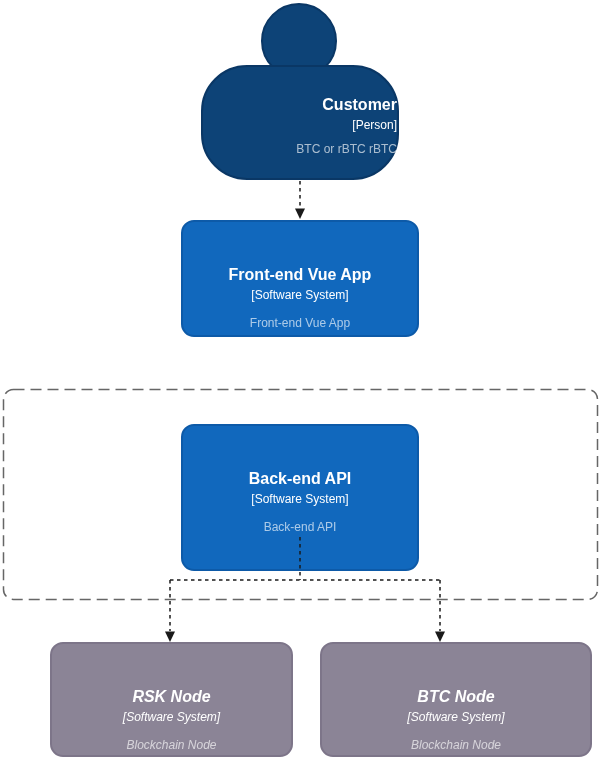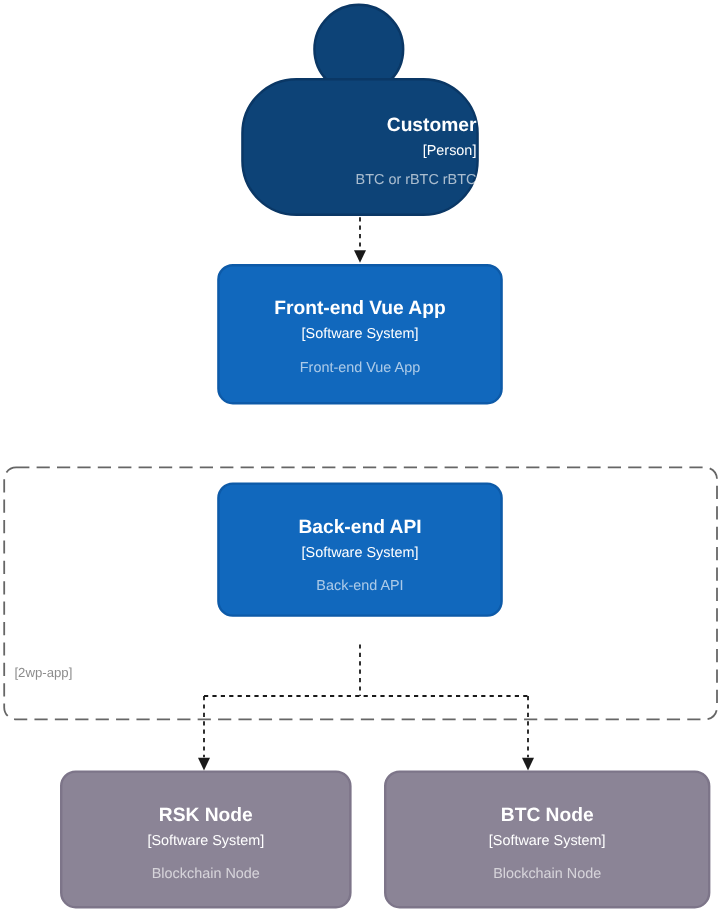--- a/index.html
+++ b/index.html
@@ -18,30 +18,31 @@
 
   
   .c4-box {
     position: absolute;
     box-sizing: border-box;
     border-radius: 13px;
     display: flex;
     flex-direction: column;
     align-items: center;
     text-align: center;
-    padding-top: 26px;
+    padding-top: 43px;
     color: #ffffff;
   }
   .c4-box.system {
     background: var(--system-fill);
     border: 2px solid var(--system-border);
   }
   .c4-box.external {
     background: var(--external-fill);
     border: 2px solid var(--external-border);
+    font-style: italic;
   }
 
   .node-name {
     font-size: 16px;
     font-weight: bold;
     line-height: 20px;
     color: #ffffff;
   }
   .node-meta {
     font-size: 12px;
@@ -142,28 +143,27 @@
       <div class="node-desc">BTC or rBTC rBTC</div>
     </div>
   </div>
 
   <div class="c4-box system" style="left:181px; top:220px; width:238px; height:117px">
     <div class="node-name">Front-end Vue App</div>
     <div class="node-meta">[Software System]</div>
     <div class="node-desc">Front-end Vue App</div>
   </div>
 
-  <div class="c4-box system" style="left:181px; top:402px; width:238px; height:112px">
+  <div class="c4-box system" style="left:181px; top:424px; width:238px; height:147px">
     <div class="node-name">Back-end API</div>
     <div class="node-meta">[Software System]</div>
     <div class="node-desc">Back-end API</div>
   </div>
 
   <div id="boundary-label">
-    <div class="boundary-meta">[2wp-app]</div>
   </div>
 
   <div class="c4-box external" style="left:50px; top:642px; width:243px; height:115px">
     <div class="node-name">RSK Node</div>
     <div class="node-meta">[Software System]</div>
     <div class="node-desc">Blockchain Node</div>
   </div>
 
   <div class="c4-box external" style="left:320px; top:642px; width:272px; height:115px">
     <div class="node-name">BTC Node</div>

